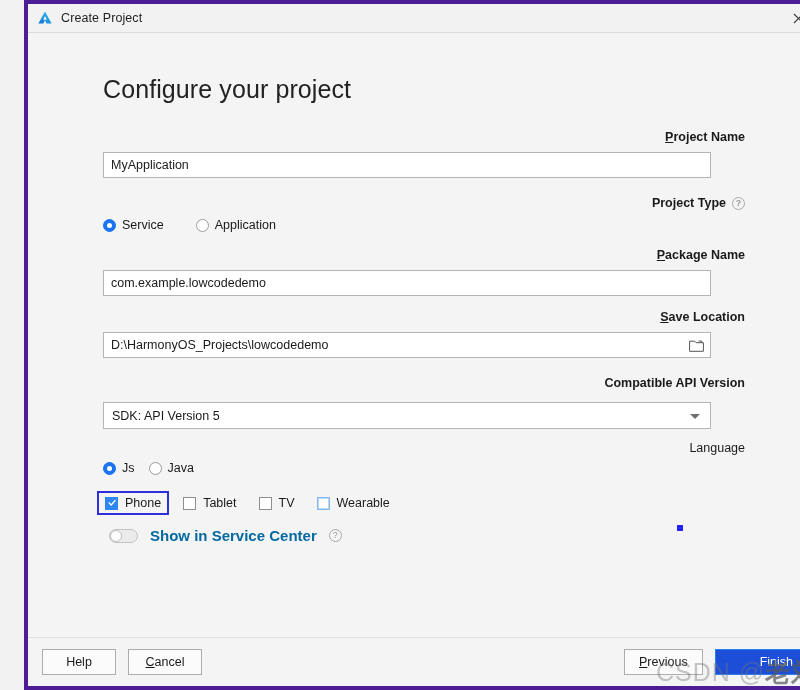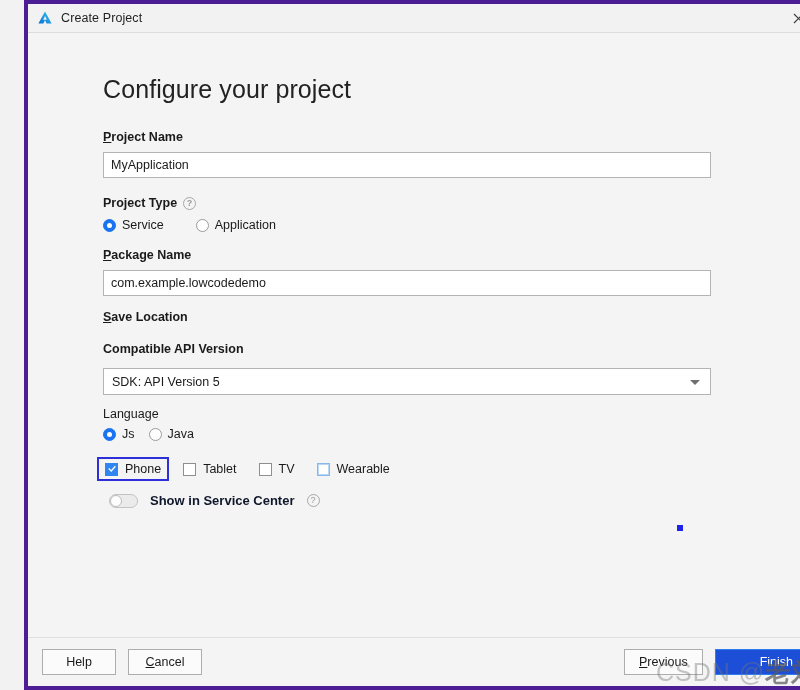--- a/index.html
+++ b/index.html
@@ -85,20 +85,21 @@
   }
 
   .field-label {
     font-size: 12.5px;
     color: #1a1a1a;
     font-weight: bold;
     margin: 0;
     display: flex;
     align-items: center;
     gap: 6px;
+    justify-content: flex-end;
   }
   .field-label.normal { font-weight: normal; }
   .mnemonic { text-decoration: underline; }
 
   .text-input {
     box-sizing: border-box;
     width: 608px;
     height: 26px;
     background: #ffffff;
     border: 1px solid #b4b4b4;
@@ -262,23 +263,23 @@
     left: 0px;
     top: 0px;
     width: 12px;
     height: 12px;
     border-radius: 50%;
     background: #fdfdfd;
     border: 1px solid #bdbdbd;
     box-sizing: border-box;
   }
   .toggle-label {
-    font-size: 13px;
+    font-size: 15px;
     font-weight: bold;
-    color: #0f172a;
+    color: #0369a1;
   }
 
   
   .help-icon {
     width: 13px;
     height: 13px;
     border-radius: 50%;
     border: 1px solid #a8a8a8;
     color: #999;
     font-size: 9px;
@@ -424,20 +425,29 @@
       <div class="field-label">
         <span><span class="mnemonic">P</span><span>ackage Name</span></span>
       </div>
       <input class="text-input mt-8" type="text" value="com.example.lowcodedemo" style="">
     </div>
 
     <div class="mt-14">
       <div class="field-label">
         <span><span class="mnemonic">S</span><span>ave Location</span></span>
       </div>
+      <div class="input-with-icon mt-8">
+        <input class="text-input" type="text" value="D:\HarmonyOS_Projects\lowcodedemo" style="">
+        <span class="folder-btn">
+          <svg width="15" height="13" viewBox="0 0 15 13" xmlns="http://www.w3.org/2000/svg">
+            <path d="M0.6 2.2 h5.2 l1.3 1.5 h7.3 v8.6 h-13.8 z" fill="none" stroke="#555" stroke-width="1"></path>
+            <path d="M9.6 2.1 h3.2 v1.6" fill="none" stroke="#555" stroke-width="1"></path>
+          </svg>
+        </span>
+      </div>
     </div>
 
     <div class="mt-18">
       <div class="field-label">
         <span>Compatible API Version</span>
       </div>
       <div class="select-box mt-12">
         <span>SDK: API Version 5</span>
         <span class="select-arrow"></span>
       </div>

